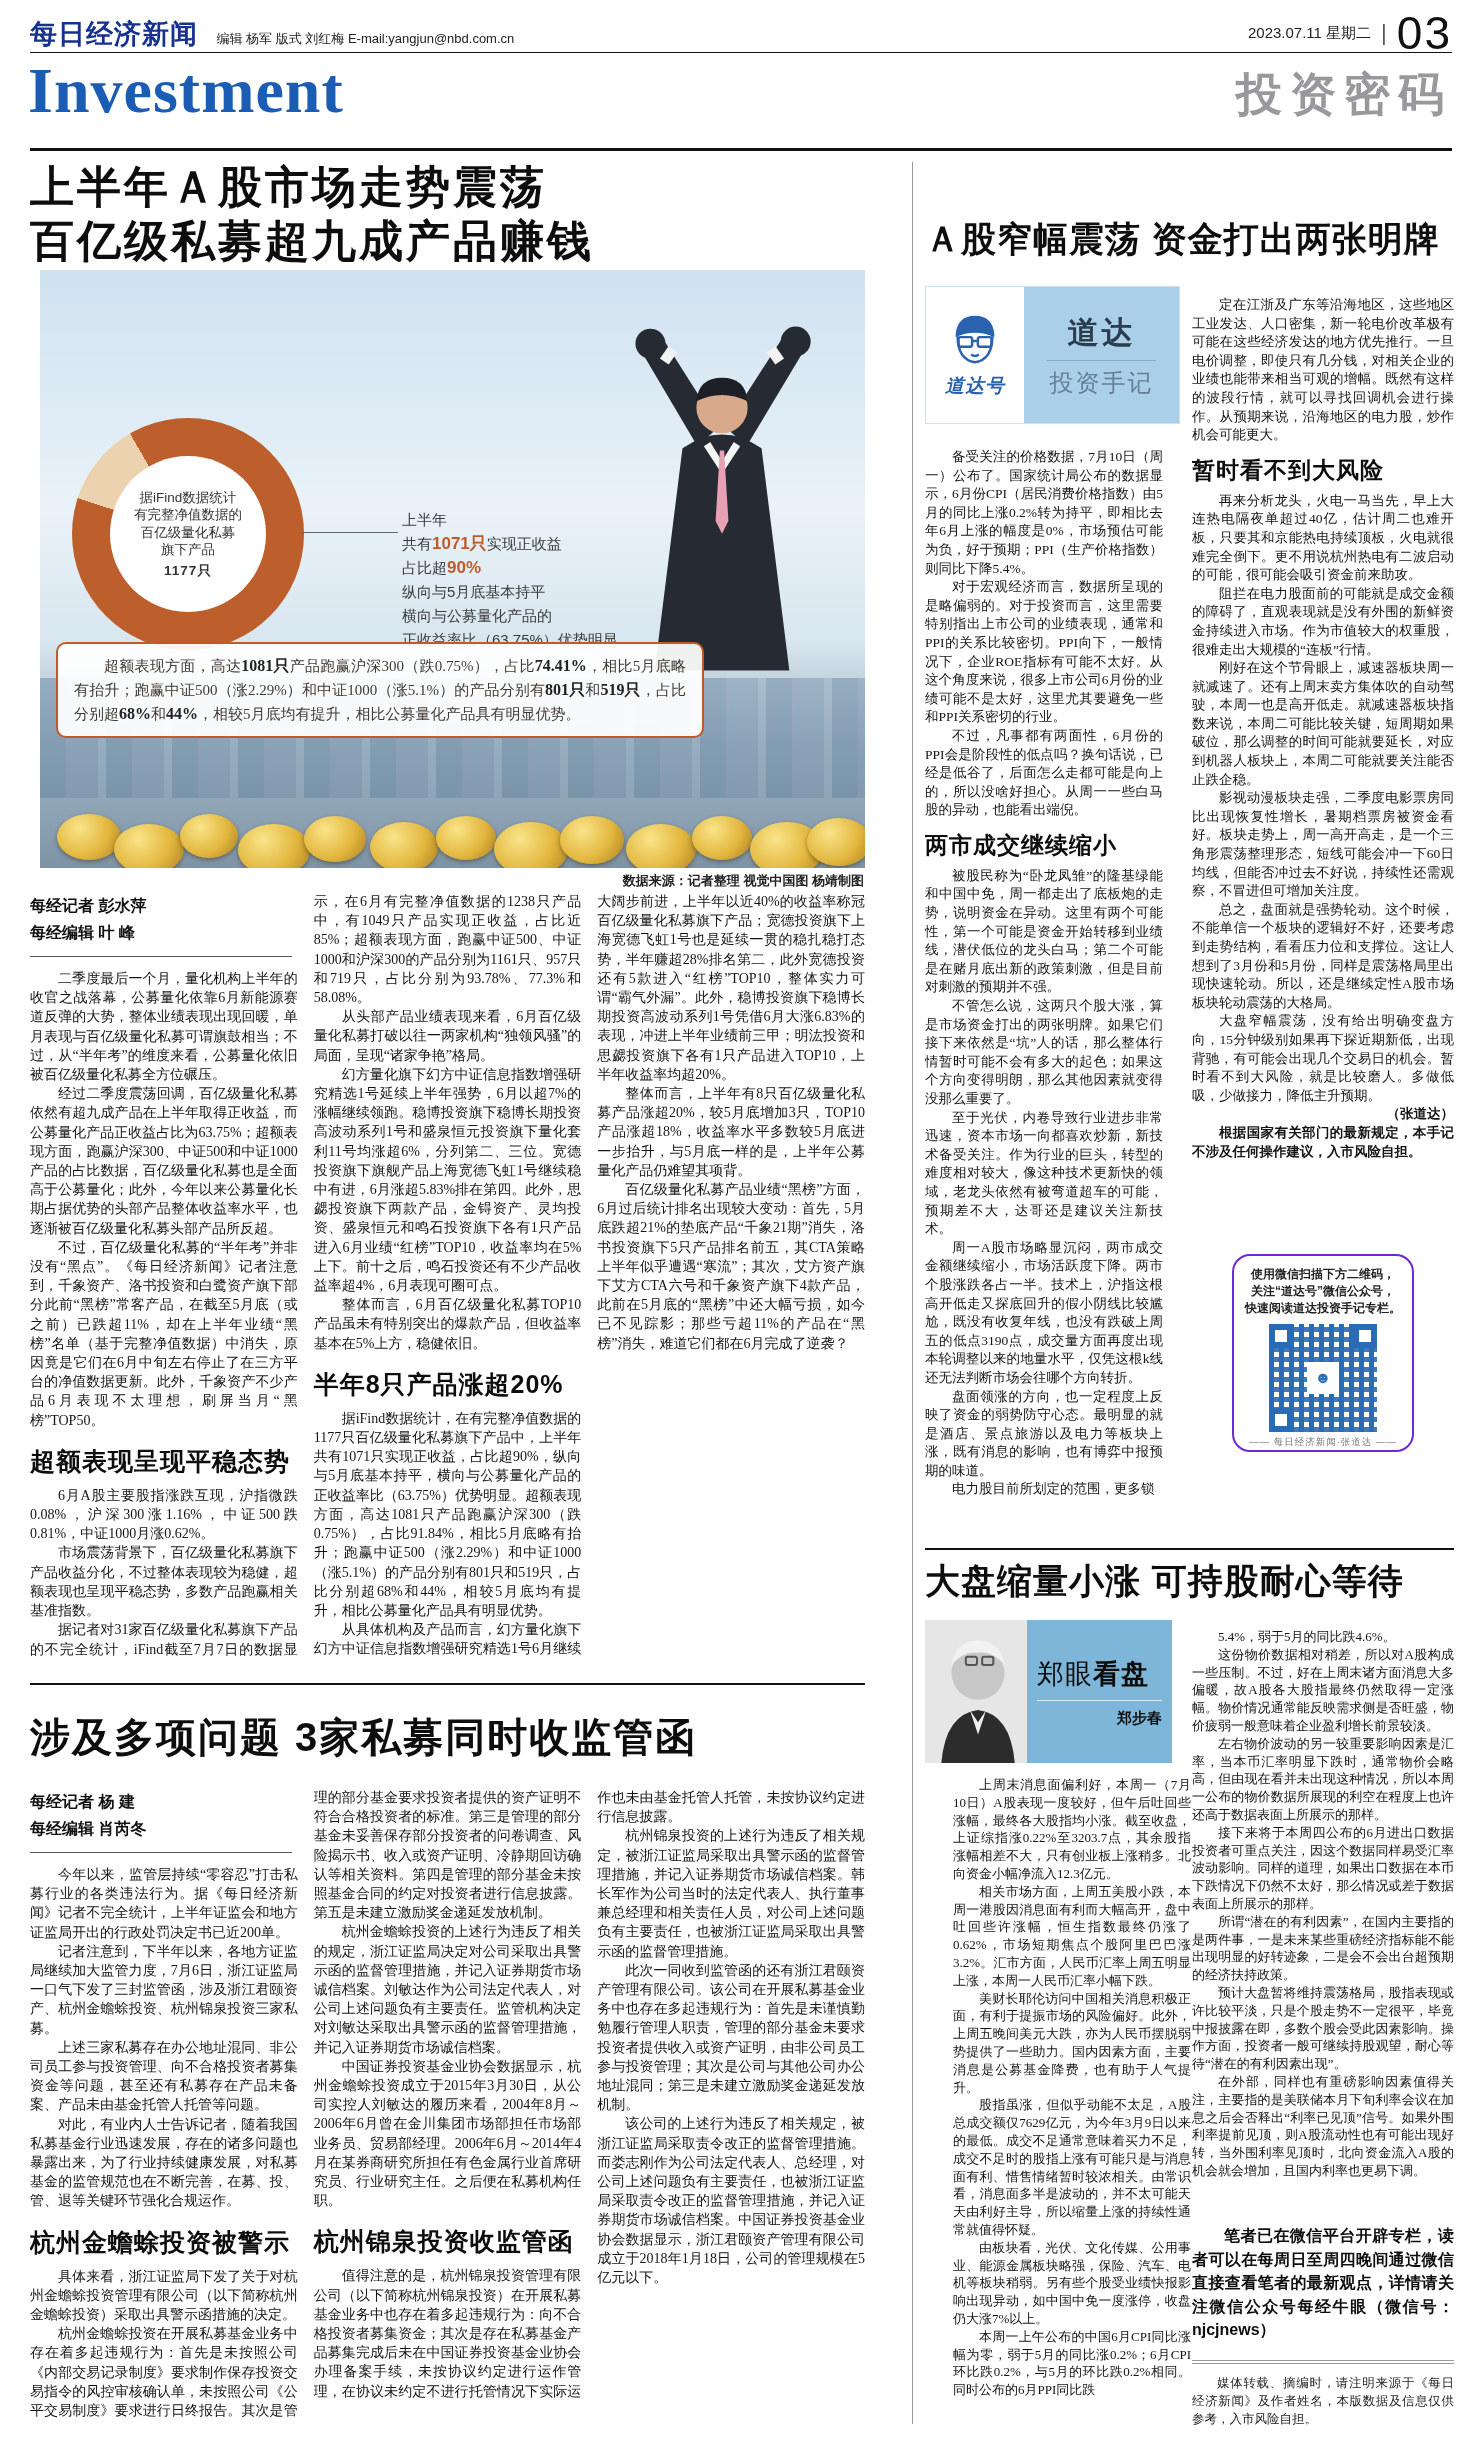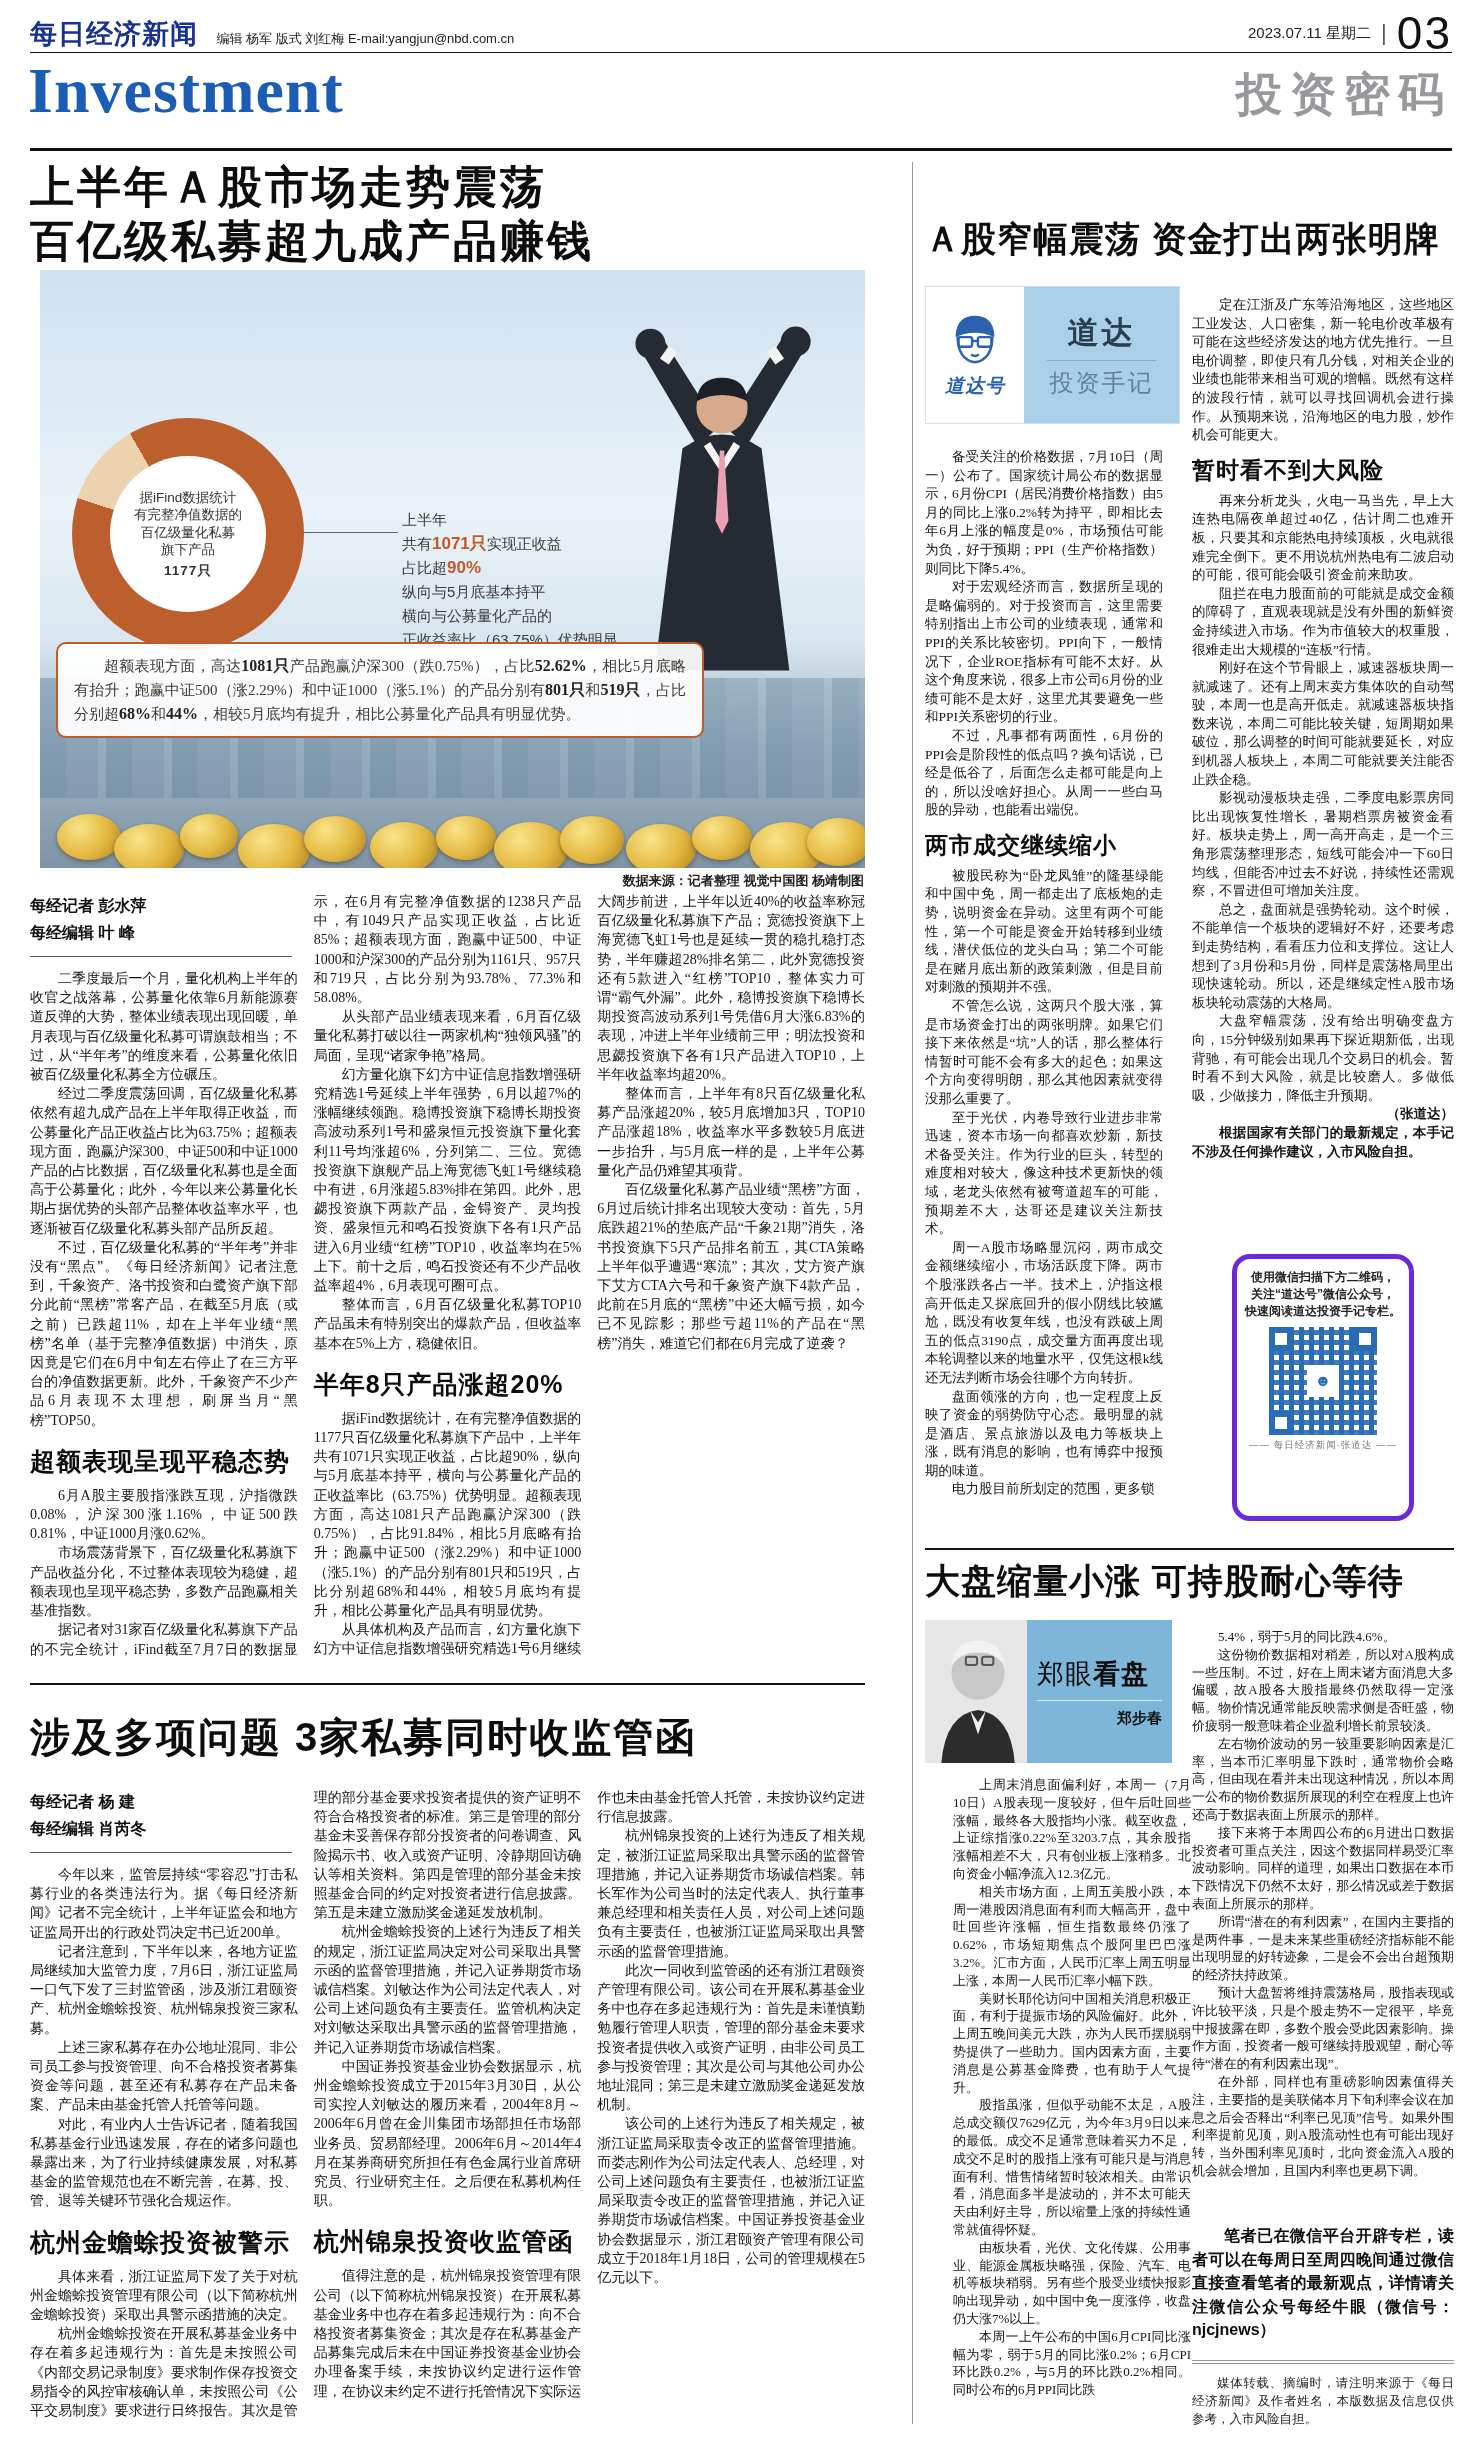--- a/index.html
+++ b/index.html
@@ -79,21 +79,21 @@
   .dd-face{width:98px;background:#fff;display:flex;flex-direction:column;align-items:center;
            justify-content:center;gap:4px;}
   .dd-face-name{font-family:"Liberation Sans",sans-serif;font-weight:900;font-size:19px;color:#2a62ae;
                 font-style:italic;letter-spacing:1px;}
   .dd-blue{flex:1;background:#a9cfe9;display:flex;flex-direction:column;align-items:center;
            justify-content:center;font-family:"Liberation Sans",sans-serif;}
   .dd-blue .t1{font-size:31px;font-weight:700;color:#2b3d4f;letter-spacing:3px;}
   .dd-blue .sep{width:70%;height:1px;background:#7fa8c9;margin:6px 0;}
   .dd-blue .t2{font-size:24px;color:#647f95;letter-spacing:2px;}
   
-  .qrbox{left:1232px;top:1254px;width:182px;height:267px;border:5px solid #6d28d9;border-radius:18px;
+  .qrbox{left:1232px;top:1254px;width:182px;height:198px;border:2px solid #6d28d9;border-radius:18px;
          background:#fff;text-align:center;padding:10px 8px 6px;box-sizing:border-box;
          font-family:"Liberation Sans",sans-serif;}
   .qrbox .tip{font-size:12px;font-weight:700;line-height:17px;color:#222;}
   .qr{width:108px;height:108px;margin:7px auto 4px;position:relative;background:
       repeating-linear-gradient(0deg,rgba(42,107,181,.9) 0 5px,rgba(255,255,255,0) 5px 10px),
       repeating-linear-gradient(90deg,#2a6bb5 0 5px,#fff 5px 10px);}
   .qr i{position:absolute;width:24px;height:24px;background:#fff;border:6px solid #2a6bb5;
         box-sizing:border-box;}
   .qr i.tl{left:0;top:0;} .qr i.tr{right:0;top:0;} .qr i.bl{left:0;bottom:0;}
   .qr .ctr{position:absolute;left:38px;top:38px;width:32px;height:32px;background:#fff;
@@ -186,21 +186,21 @@
     </div>
     <div class="connector"></div>
     <div class="info-right">
       <div>上半年</div>
       <div><span>共有</span><b>1071只</b><span>实现正收益</span></div>
       <div><span>占比超</span><b>90%</b></div>
       <div>纵向与5月底基本持平</div>
       <div>横向与公募量化产品的</div>
       <div>正收益率比（63.75%）优势明显</div>
     </div>
-    <div class="info-box">超额表现方面，高达<b>1081只</b>产品跑赢沪深300（跌0.75%），占比<b>52.62%</b>，相比5月底略有抬升；跑赢中证500（涨2.29%）和中证1000（涨5.1%）的产品分别有<b>801只</b>和<b>519只</b>，占比分别超<b>68%</b>和<b>44%</b>，相较5月底均有提升，相比公募量化产品具有明显优势。</div>
+    <div class="info-box">超额表现方面，高达<b>1081只</b>产品跑赢沪深300（跌0.75%），占比<b>74.41%</b>，相比5月底略有抬升；跑赢中证500（涨2.29%）和中证1000（涨5.1%）的产品分别有<b>801只</b>和<b>519只</b>，占比分别超<b>68%</b>和<b>44%</b>，相较5月底均有提升，相比公募量化产品具有明显优势。</div>
   </div>
 
   <div class="abs caption">数据来源：记者整理 视觉中国图 杨靖制图</div>
 
   <div class="abs body-cols cols3 main-body">
     <div class="byline">
       <div>每经记者 彭水萍</div>
       <div>每经编辑 叶  峰</div>
     </div>
     <div>

